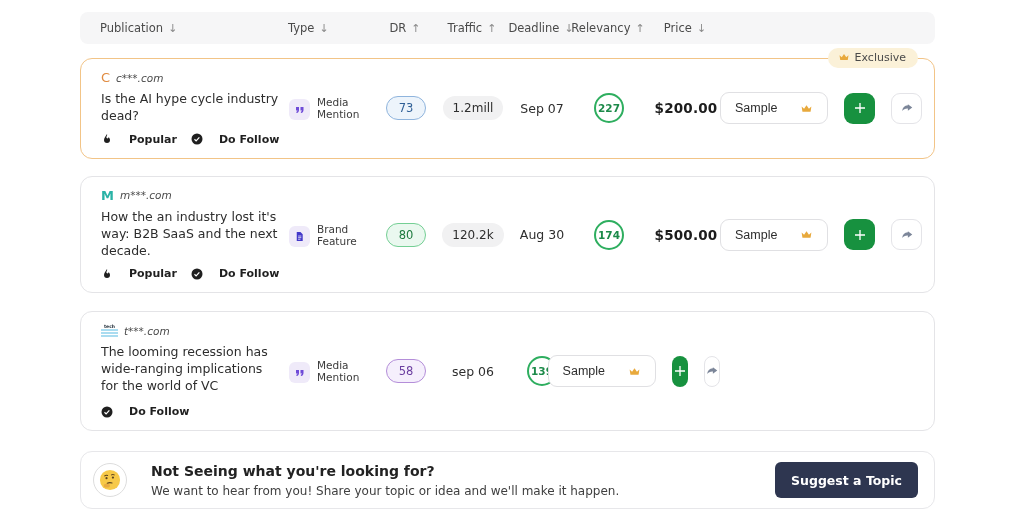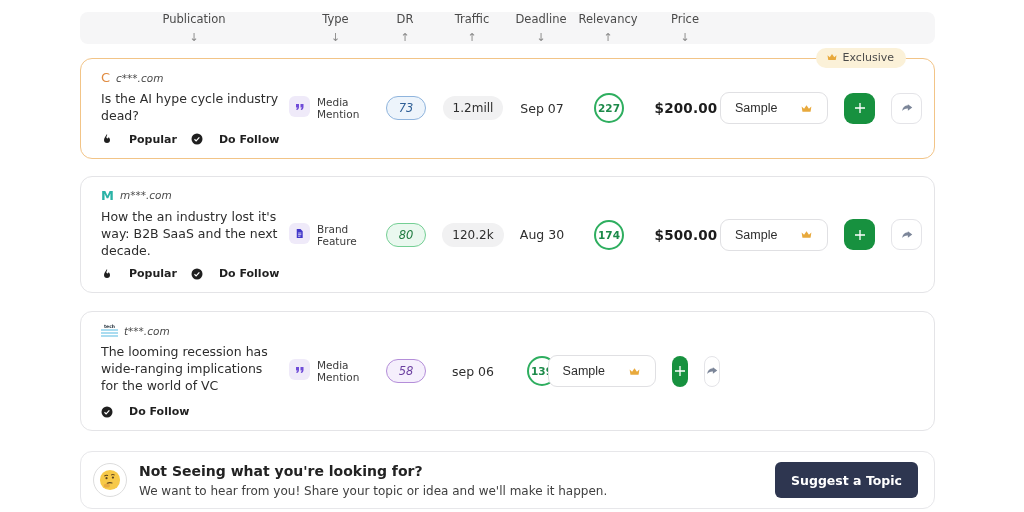--- a/index.html
+++ b/index.html
@@ -4,55 +4,55 @@
 <style>
   * { margin:0; padding:0; box-sizing:border-box; }
   html,body { width:1024px; height:512px; background:#ffffff; overflow:hidden;
     font-family:"DejaVu Sans","Liberation Sans",sans-serif; }
   .wrap { width:855px; margin-left:80px; padding-top:12px; }
 
   
   .thead { background:#f6f6f7; border-radius:8px; height:32px; display:grid;
     grid-template-columns:188px 95px 44px 90px 48px 86px 68px 1fr;
     align-items:center; padding:0 20px; margin-bottom:14px; }
-  .th { font-size:11.5px; color:#4a4a4a; display:flex; align-items:center; gap:5px; cursor:pointer;flex-direction:column; }
+  .th { font-size:11.5px; color:#4a4a4a; display:flex; align-items:center; gap:5px; cursor:pointer; }
   .th .arrow { color:#8a8a8a; font-size:11px; }
   .th.c { justify-content:center; }
 
   
   .card { position:relative; border:1px solid #e4e4e7; border-radius:12px; background:#fff;
     display:grid; grid-template-columns:188px 95px 44px 90px 48px 86px 68px 1fr;
     align-items:center; padding:12px 20px; }
   .card.exclusive { border-color:#f2c487; }
   .card-1 { min-height:95px; margin-bottom:17px; }
   .card-2 { min-height:102px; margin-bottom:18px; }
   .card-3 { min-height:120px; margin-bottom:20px; }
 
-  .excl-badge { position:absolute; top:-11px; right:28px; background:#fbf1d8;
+  .excl-badge { position:absolute; top:-11px; right:16px; background:#fbf1d8;
     border-radius:11px; padding:3px 12px 4px 10px; display:flex; align-items:flex-start; gap:5px;
     font-size:11px; color:#4a4a4a; }
 
   .pubcell { align-self:stretch; display:flex; flex-direction:column; justify-content:flex-start; }
   .domain-line { display:flex; align-items:center; gap:6px; }
   .domain { font-size:10.5px; color:#4a4a4a;font-style:italic; }
   .logo-letter { font-size:13px; font-weight:700; line-height:1; }
   .logo-c { color:#e08a3f; font-weight:400; }
   .logo-m { color:#2ab3a6; }
   .title { margin-top:7px; font-size:12.5px; line-height:1.35; color:#2d2d2d; max-width:182px; }
   .tags { margin-top:auto; display:flex; gap:14px; align-items:center; padding-top:8px; }
   .tag { display:flex; align-items:center; gap:16px; font-size:11px; font-weight:600; color:#1f1f1f; }
 
-  .typecell { display:flex; align-items:flex-start; gap:7px; }
+  .typecell { display:flex; align-items:flex-end; gap:7px; }
   .type-ic { width:21px; height:21px; border-radius:6px; background:#efeaf9;
     display:flex; align-items:center; justify-content:center; flex:none; }
   .type-label { font-size:10.5px; color:#3a3a3a; }
 
   .cell { display:flex; align-items:center; justify-content:center; }
 
-  .dr-pill { min-width:30px; padding:4px 12px; border-radius:12px; font-size:11.5px; text-align:right;font-style:italic; }
+  .dr-pill { min-width:30px; padding:4px 12px; border-radius:12px; font-size:11.5px; text-align:right; }
   .dr-blue   { background:#edf4fb; border:1px solid #8fb4dd; color:#2f5f96; }
   .dr-green  { background:#eaf8ef; border:1px solid #74cf94; color:#1d7a3e; }
   .dr-purple { background:#f5effc; border:1px solid #b48ed9; color:#6b3fa0; }
 
   .traffic-pill { background:#f1f1f2; border-radius:12px; padding:5px 10px; font-size:12px; color:#2e2e2e; }
   .deadline { font-size:12.5px; color:#2e2e2e; }
   .rel-circle { width:30px; height:30px; border-radius:50%; border:2px solid #2eae5f;
     display:flex; align-items:center; justify-content:center;
     font-size:10.5px; font-weight:700; color:#1d8a4a; background:#fff; }
   .price { font-size:13.5px; font-weight:600; color:#1c1c1c; letter-spacing:.2px; }
@@ -60,21 +60,21 @@
   .actions { display:flex; align-items:center; justify-content:flex-end; gap:16px; }
   .btn-sample { height:32px; padding:0 14px; background:#fff; border:1px solid #e0e0e3;
     border-radius:9px; display:flex; align-items:center; gap:23px; font-size:12.5px; color:#2e2e2e; cursor:pointer; }
   .btn-plus { width:31px; height:31px; border:none; border-radius:9px; background:#17913f;
     display:flex; align-items:center; justify-content:center; cursor:pointer; }
   .btn-share { width:31px; height:31px; background:#fff; border:1px solid #e4e4e8; border-radius:9px;
     display:flex; align-items:center; justify-content:center; cursor:pointer; }
 
   
   .footer { border:1px solid #e7e7ea; border-radius:12px; margin-top:0; min-height:57px;
-    display:flex; align-items:center; gap:12px; padding:10px 16px 10px 12px; }
+    display:flex; align-items:center; gap:24px; padding:10px 16px 10px 12px; }
   .emoji-wrap { width:34px; height:34px; border:1px solid #ddd; border-radius:50%; flex:none;
     display:flex; align-items:center; justify-content:center; }
   .f-head { font-size:14px; font-weight:700; color:#222; }
   .f-sub { font-size:12px; color:#404040; margin-top:5px; }
   .f-spacer { flex:1; }
   .btn-suggest { background:#2e3650; color:#fff; border:none; border-radius:6px;
     height:36px; padding:0 16px; font-size:12.5px; font-weight:700; cursor:pointer;
     font-family:"DejaVu Sans","Liberation Sans",sans-serif; }
 </style>
 </head>

